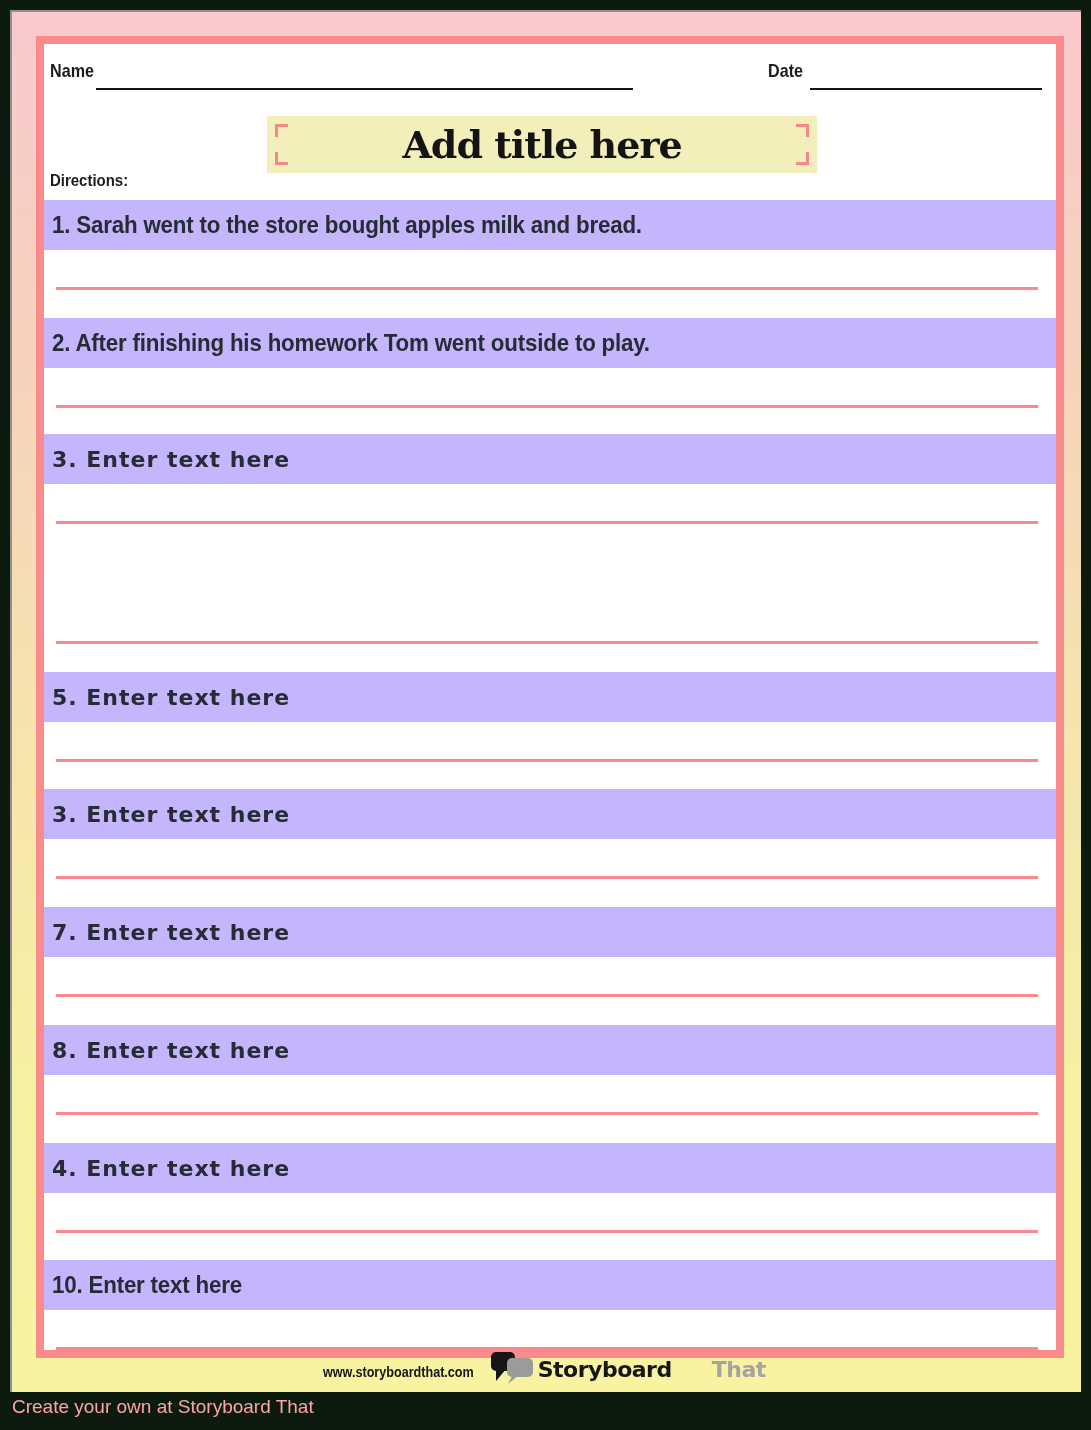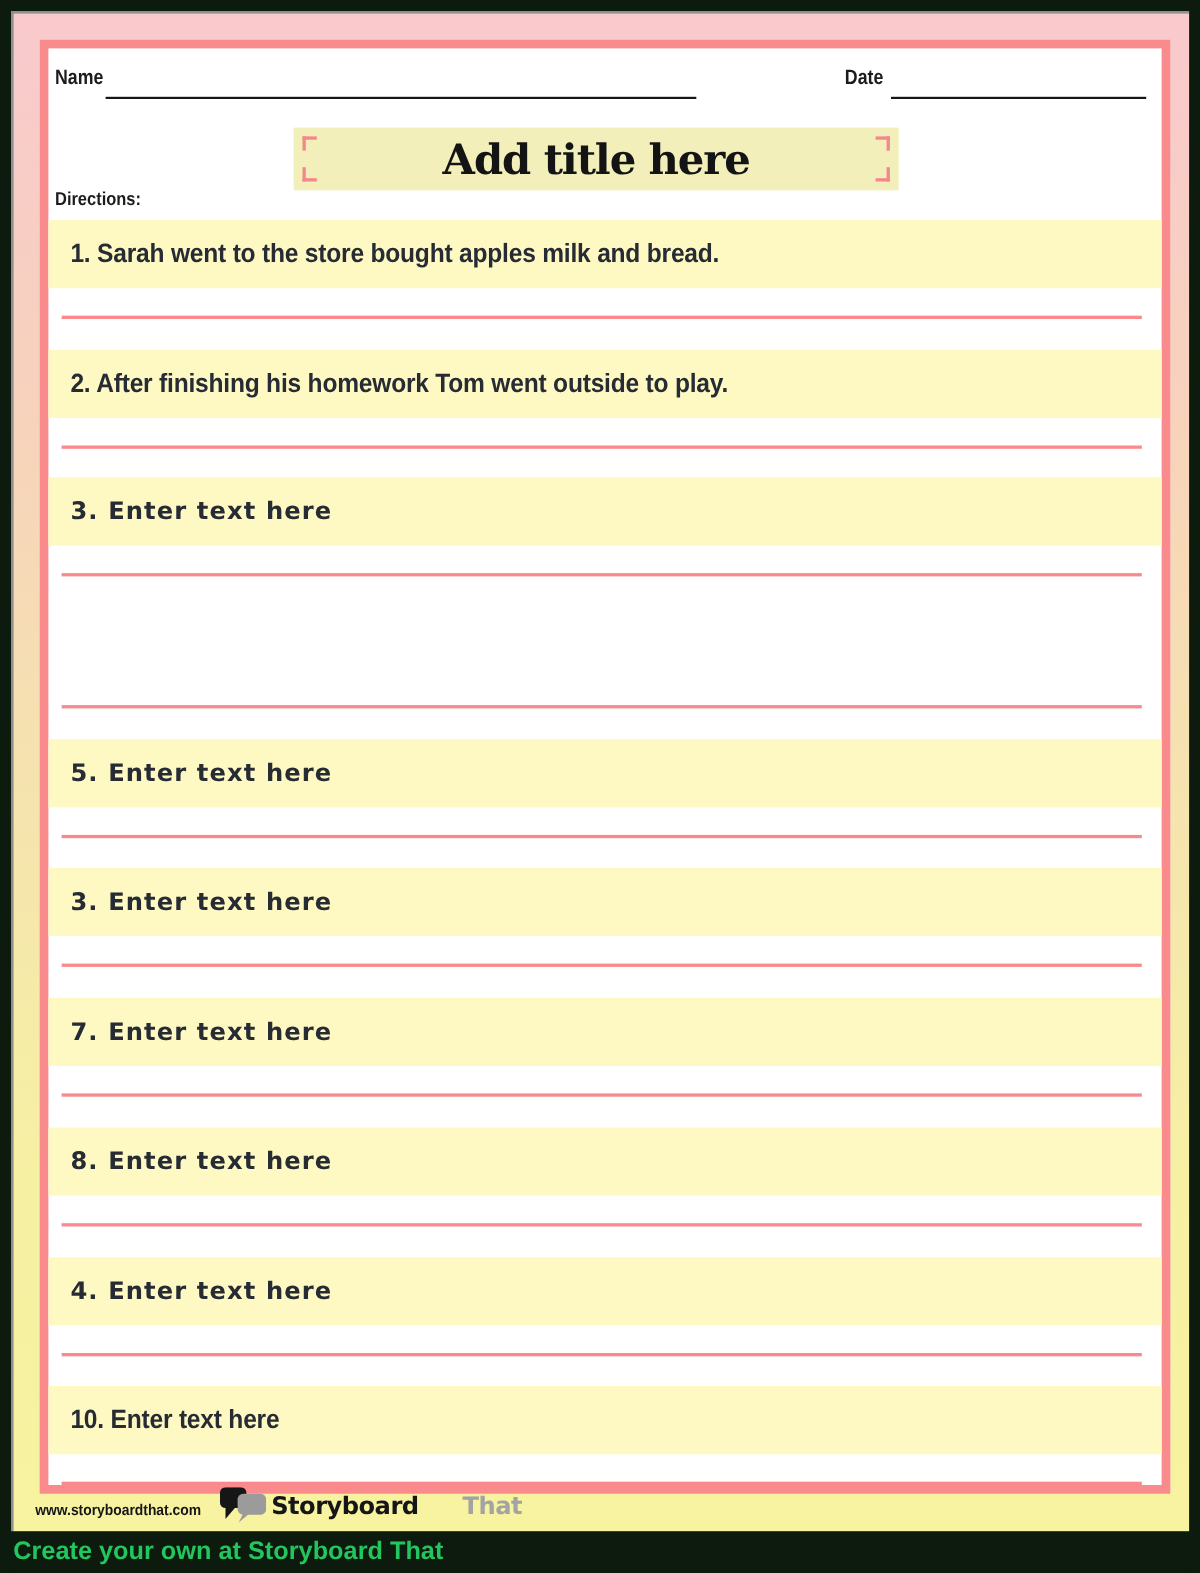--- a/index.html
+++ b/index.html
@@ -46,57 +46,57 @@
   .corner.bl { left:8px;  bottom:8px; border-left:3px solid #f5878b; border-bottom:3px solid #f5878b; }
   .corner.br { right:8px; bottom:8px; border-right:3px solid #f5878b; border-bottom:3px solid #f5878b; }
   
   .directions {
     position:absolute; left:6px; top:127px; font-weight:bold; font-size:17px;
     color:#1c1c1c; transform:scaleX(.88); transform-origin:left center;
   }
   
   .item { position:absolute; left:0; width:1012px; height:91px; }
   .item-band {
-    height:62px; width:100%; background:#fef9c3;
-    display:flex; align-items:center; padding-left:20px;
+    height:50px; width:100%; background:#c4b5fd;
+    display:flex; align-items:center; padding-left:8px;
   }
   .item-text { font-weight:bold; color:#262b34; white-space:nowrap; }
   .v-narrow {
     font-family:"Liberation Sans", sans-serif; font-size:24px;
     display:inline-block; transform:scaleX(.93); transform-origin:left center;
     letter-spacing:-0.2px;
   }
   .v-round {
     font-family:"DejaVu Sans", sans-serif; font-size:22px; letter-spacing:1px;
   }
   .answer-line {
     position:absolute; left:12px; top:87px; width:982px; height:0;
     border-top:3px solid #f9898c;
   }
   
   .bottom-strip {
     position:absolute; left:0; right:0; bottom:0; height:36px;
-    display:flex; align-items:center; justify-content:flex-start;
+    display:flex; align-items:center; justify-content:center;
     padding:0 24px 4px 20px;
   }
   .site-url {
     font-weight:bold; font-size:14px; color:#161616;
     transform:scaleX(.9); transform-origin:left center; white-space:nowrap;
   }
   .logo { display:flex; align-items:center; gap:5px; margin-top:-6px; }
   .logo-text {
     font-family:"DejaVu Sans", sans-serif; font-size:22px; font-weight:bold;
     letter-spacing:-0.5px; white-space:nowrap;
   }
   .logo-black { color:#161616; }
   .logo-gray { color:#a3a3a3;padding-left:40px; }
   
   .footer-note {
-    position:absolute; left:12px; top:1396px; font-size:23px; font-weight:bold;
-    color:#22c55e; letter-spacing:0;
+    position:absolute; left:12px; top:1396px; font-size:19px; font-weight:normal;
+    color:#fca5a5; letter-spacing:0;
   }
 </style>
 </head>
 <body>
 
 <div class="page">
   <div class="frame">
     <div class="card">
 
       <span class="hdr-label name-label">Name</span>

